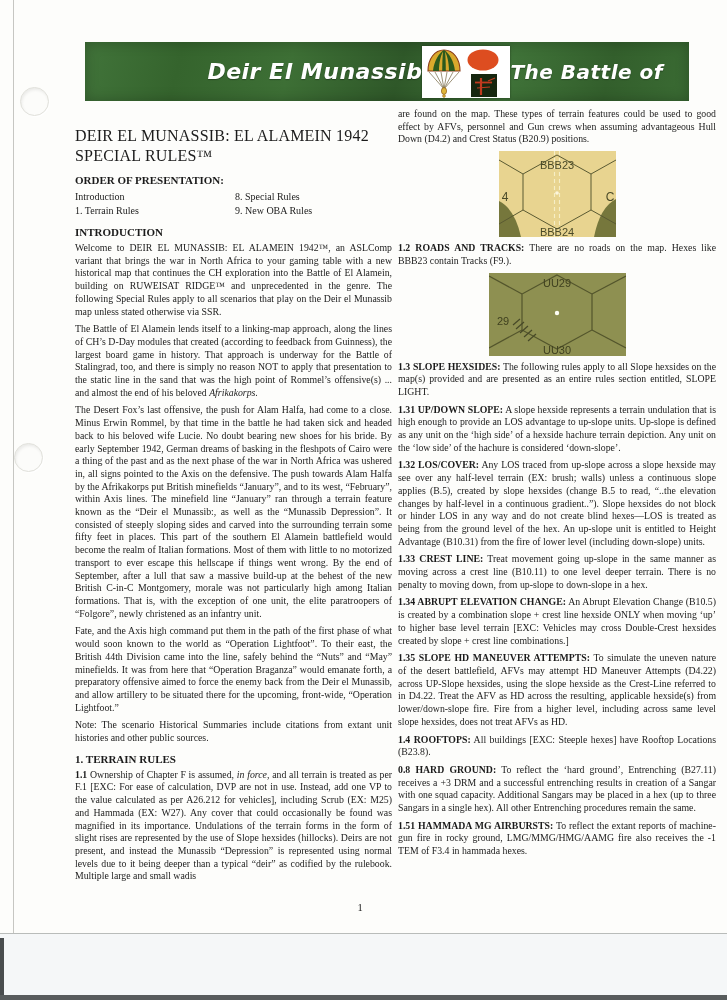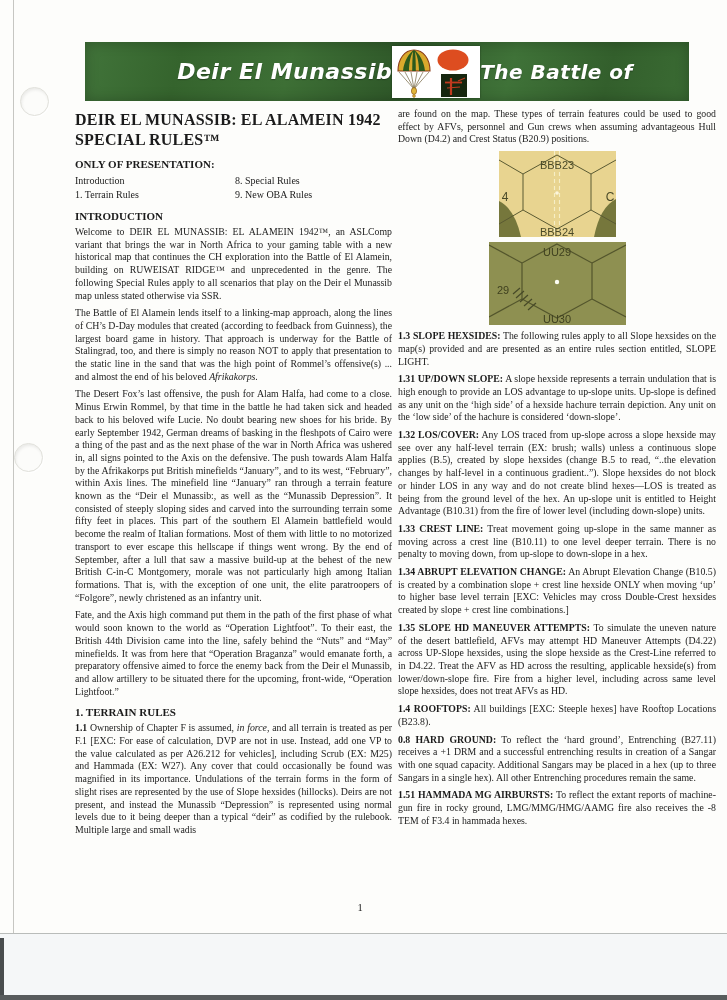--- a/index.html
+++ b/index.html
@@ -16,38 +16,38 @@
   .scanner-left-strip{position:absolute;left:0;top:938px;width:4px;height:62px;background:#494d4e;}
   .punch{position:absolute;width:27px;height:27px;border-radius:50%;background:#fcfcfa;
          border:1px solid #e0e0da;box-shadow:inset 1px 2px 3px rgba(0,0,0,.07),1px 1px 1px rgba(255,255,255,.9);}
   .punch1{left:20px;top:87px;}
   .punch2{left:14px;top:443px;}
 
   
   .banner{
     position:absolute;left:85px;top:42px;width:604px;height:59px;
     background:linear-gradient(104deg,#41743a 0%,#35642d 16%,#3d6f35 34%,#2f5829 52%,#3f7238 70%,#335f2c 86%,#3a6b33 100%);
-    display:flex;align-items:center;justify-content:center;
+    display:flex;align-items:center;justify-content:flex-end;
     padding:0 26px;box-sizing:border-box;
     box-shadow:inset 0 0 14px rgba(0,0,0,.25);
   }
   .script{
     color:#ffffff;font-family:"DejaVu Sans",sans-serif;font-style:italic;font-weight:bold;
     text-shadow:0 1px 1px rgba(0,0,0,.35);letter-spacing:.5px;
   }
   .script-left{font-size:22px;flex:0 0 auto;margin-left:36px;}
   .script-right{font-size:20px;line-height:22px;text-align:center;flex:0 0 auto;}
   .logo-box{flex:0 0 auto;width:88px;height:52px;background:#ffffff;box-shadow:0 0 2px rgba(0,0,0,.4);}
 
   
   .col{position:absolute;top:110px;width:317px;}
   .col-left{left:75px;height:798px;overflow:hidden;}
   .col-right{left:398px;top:108px;width:318px;height:812px;overflow:hidden;}
 
-  .doc-title{font-size:16px;font-weight:bold;line-height:20px;letter-spacing:.2px;margin:0 0 6px;}
+  .doc-title{font-size:16px;font-weight:normal;line-height:20px;letter-spacing:.2px;margin:16px 0 6px;}
   .sec-head{font-size:11px;font-weight:bold;margin:8px 0 4px;}
   .order-grid{display:grid;grid-template-columns:160px 1fr;font-size:10px;line-height:14px;margin:2px 0 2px;}
   p.body{font-size:9.8px;line-height:12.7px;text-align:justify;margin:0 0 5px;}
   p.body b{font-weight:bold;}
   p.body i{font-style:italic;}
   .pgnum{position:absolute;left:348px;top:902px;width:24px;text-align:center;font-size:10.5px;}
 
   .hexfig{display:block;margin:3px auto 5px;}
   .hexlabel{font-family:"Liberation Sans",sans-serif;}
 </style>
@@ -94,32 +94,33 @@
       </g>
     </svg>
   </div>
   <div class="script script-right">
     <div>The Battle of</div>
   </div>
 </div>
 
 <div class="col col-left">
   <h1 class="doc-title">DEIR EL MUNASSIB: EL ALAMEIN 1942 SPECIAL RULES™</h1>
-  <div class="sec-head">ONLY OF PRESENTATION:</div>
+  <div class="sec-head">ORDER OF PRESENTATION:</div>
   <div class="order-grid">
     <span>Introduction</span>
     <span>8. Special Rules</span>
     <span>1. Terrain Rules</span>
     <span>9. New OBA Rules</span>
   </div>
   <div class="sec-head">INTRODUCTION</div>
   <p class="body">Welcome to DEIR EL MUNASSIB: EL ALAMEIN 1942™, an ASLComp variant that brings the war in North Africa to your gaming table with a new historical map that continues the CH exploration into the Battle of El Alamein, building on RUWEISAT RIDGE™ and unprecedented in the genre. The following Special Rules apply to all scenarios that play on the Deir el Munassib map unless stated otherwise via SSR.</p>
   <p class="body"><span>The Battle of El Alamein lends itself to a linking-map approach, along the lines of CH’s D-Day modules that created (according to feedback from Guinness), the largest board game in history. That approach is underway for the Battle of Stalingrad, too, and there is simply no reason NOT to apply that presentation to the static line in the sand that was the high point of Rommel’s offensive(s) ... and almost the end of his beloved </span><i>Afrikakorps.</i></p>
   <p class="body">The Desert Fox’s last offensive, the push for Alam Halfa, had come to a close. Minus Erwin Rommel, by that time in the battle he had taken sick and headed back to his beloved wife Lucie. No doubt bearing new shoes for his bride. By early September 1942, German dreams of basking in the fleshpots of Cairo were a thing of the past and as the next phase of the war in North Africa was ushered in, all signs pointed to the Axis on the defensive. The push towards Alam Halfa by the Afrikakorps put British minefields “January”, and to its west, “February”, within Axis lines. The minefield line “January” ran through a terrain feature known as the “Deir el Munassib:, as well as the “Munassib Depression”. It consisted of steeply sloping sides and carved into the surrounding terrain some fifty feet in places. This part of the southern El Alamein battlefield would become the realm of Italian formations. Most of them with little to no motorized transport to ever escape this hellscape if things went wrong. By the end of September, after a lull that saw a massive build-up at the behest of the new British C-in-C Montgomery, morale was not particularly high among Italian formations. That is, with the exception of one unit, the elite paratroopers of “Folgore”, newly christened as an infantry unit.</p>
   <p class="body">Fate, and the Axis high command put them in the path of the first phase of what would soon known to the world as “Operation Lightfoot”. To their east, the British 44th Division came into the line, safely behind the “Nuts” and “May” minefields. It was from here that “Operation Braganza” would emanate forth, a preparatory offensive aimed to force the enemy back from the Deir el Munassib, and allow artillery to be situated there for the upcoming, front-wide, “Operation Lightfoot.”</p>
+  <p class="body">Note: The scenario Historical Summaries include citations from extant unit histories and other public sources.</p>
   <div class="sec-head">1. TERRAIN RULES</div>
   <p class="body"><b>1.1</b><span> Ownership of Chapter F is assumed, </span><i>in force</i><span>, and all terrain is treated as per F.1 [EXC: For ease of calculation, DVP are not in use. Instead, add one VP to the value calculated as per A26.212 for vehicles], including Scrub (EX: M25) and Hammada (EX: W27). Any cover that could occasionally be found was magnified in its importance. Undulations of the terrain forms in the form of slight rises are represented by the use of Slope hexsides (hillocks). Deirs are not present, and instead the Munassib “Depression” is represented using normal levels due to it being deeper than a typical “deir” as codified by the rulebook. Multiple large and small wadis</span></p>
 </div>
 
 <div class="col col-right">
   <p class="body">are found on the map. These types of terrain features could be used to good effect by AFVs, personnel and Gun crews when assuming advantageous Hull Down (D4.2) and Crest Status (B20.9) positions.</p>
 
   <svg class="hexfig" width="117" height="86" viewBox="0 0 117 86">
     <rect x="0" y="0" width="117" height="86" fill="#e8d490"></rect>
     <path d="M0,50 Q16,58 22,86 L0,86 Z" fill="#76773c"></path>
@@ -137,20 +138,21 @@
     </g>
     <circle cx="58" cy="42" r="1.8" fill="#fcf6dc"></circle>
     <g class="hexlabel" fill="#4a4a28" font-size="11" text-anchor="middle">
       <text x="58" y="18">BBB23</text>
       <text x="6" y="50" font-size="12">4</text>
       <text x="111" y="50" font-size="12">C</text>
       <text x="58" y="85">BBB24</text>
     </g>
   </svg>
 
+  <p class="body"><b>1.2 ROADS AND TRACKS:</b><span> There are no roads on the map. Hexes like BBB23 contain Tracks (F9.).</span></p>
 
   <svg class="hexfig" width="137" height="83" viewBox="0 0 137 83">
     <rect x="0" y="0" width="137" height="83" fill="#8e9051"></rect>
     <g stroke="#53552c" stroke-width="1.2" fill="none">
       <polygon points="68,2 103,21 103,57 68,76 33,57 33,21"></polygon>
       <line x1="33" y1="21" x2="0" y2="3"></line>
         <line x1="103" y1="21" x2="137" y2="3"></line>
       <line x1="33" y1="57" x2="0" y2="75"></line>
         <line x1="103" y1="57" x2="137" y2="75"></line>
     </g>
@@ -169,17 +171,17 @@
     </g>
   </svg>
 
   <p class="body"><b>1.3 SLOPE HEXSIDES:</b><span> The following rules apply to all Slope hexsides on the map(s) provided and are presented as an entire rules section entitled, SLOPE LIGHT.</span></p>
   <p class="body"><b>1.31 UP/DOWN SLOPE:</b><span> A slope hexside represents a terrain undulation that is high enough to provide an LOS advantage to up-slope units. Up-slope is defined as any unit on the ‘high side’ of a hexside hachure terrain depiction. Any unit on the ‘low side’ of the hachure is considered ‘down-slope’.</span></p>
   <p class="body"><b>1.32 LOS/COVER:</b><span> Any LOS traced from up-slope across a slope hexside may see over any half-level terrain (EX: brush; walls) unless a continuous slope applies (B.5), created by slope hexsides (change B.5 to read, “..the elevation changes by half-level in a continuous gradient..”). Slope hexsides do not block or hinder LOS in any way and do not create blind hexes—LOS is treated as being from the ground level of the hex. An up-slope unit is entitled to Height Advantage (B10.31) from the fire of lower level (including down-slope) units.</span></p>
   <p class="body"><b>1.33 CREST LINE:</b><span> Treat movement going up-slope in the same manner as moving across a crest line (B10.11) to one level deeper terrain. There is no penalty to moving down, from up-slope to down-slope in a hex.</span></p>
   <p class="body"><b>1.34 ABRUPT ELEVATION CHANGE:</b><span> An Abrupt Elevation Change (B10.5) is created by a combination slope + crest line hexside ONLY when moving ‘up’ to higher base level terrain [EXC: Vehicles may cross Double-Crest hexsides created by slope + crest line combinations.]</span></p>
   <p class="body"><b>1.35 SLOPE HD MANEUVER ATTEMPTS:</b><span> To simulate the uneven nature of the desert battlefield, AFVs may attempt HD Maneuver Attempts (D4.22) across UP-Slope hexsides, using the slope hexside as the Crest-Line referred to in D4.22. Treat the AFV as HD across the resulting, applicable hexside(s) from lower/down-slope fire. Fire from a higher level, including across same level slope hexsides, does not treat AFVs as HD.</span></p>
   <p class="body"><b>1.4 ROOFTOPS:</b><span> All buildings [EXC: Steeple hexes] have Rooftop Locations (B23.8).</span></p>
-  <p class="body"><b>0.8 HARD GROUND:</b><span> To reflect the ‘hard ground’, Entrenching (B27.11) receives a +1 DRM and a successful entrenching results in creation of a Sangar with one squad capacity. Additional Sangars may be placed in a hex (up to three Sangars in a single hex). All other Entrenching procedures remain the same.</span></p>
-  <p class="body"><b>1.51 HAMMADA MG AIRBURSTS:</b><span> To reflect the extant reports of machine-gun fire in rocky ground, LMG/MMG/HMG/AAMG fire also receives the -8 TEM of F3.4 in hammada hexes.</span></p>
+  <p class="body"><b>0.8 HARD GROUND:</b><span> To reflect the ‘hard ground’, Entrenching (B27.11) receives a +3 DRM and a successful entrenching results in creation of a Sangar with one squad capacity. Additional Sangars may be placed in a hex (up to three Sangars in a single hex). All other Entrenching procedures remain the same.</span></p>
+  <p class="body"><b>1.51 HAMMADA MG AIRBURSTS:</b><span> To reflect the extant reports of machine-gun fire in rocky ground, LMG/MMG/HMG/AAMG fire also receives the -1 TEM of F3.4 in hammada hexes.</span></p>
 </div>
 
 <div class="pgnum">1</div>
 
 </body></html>

